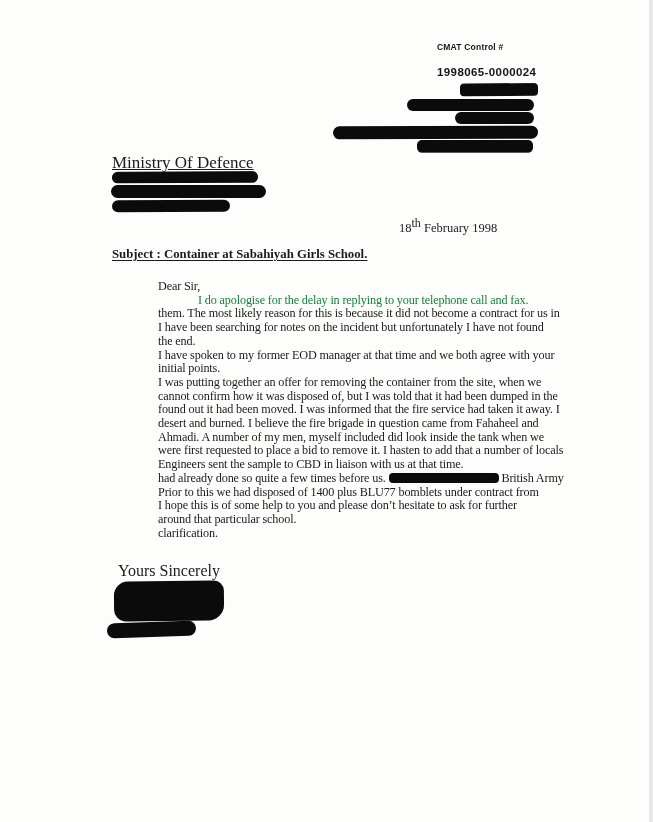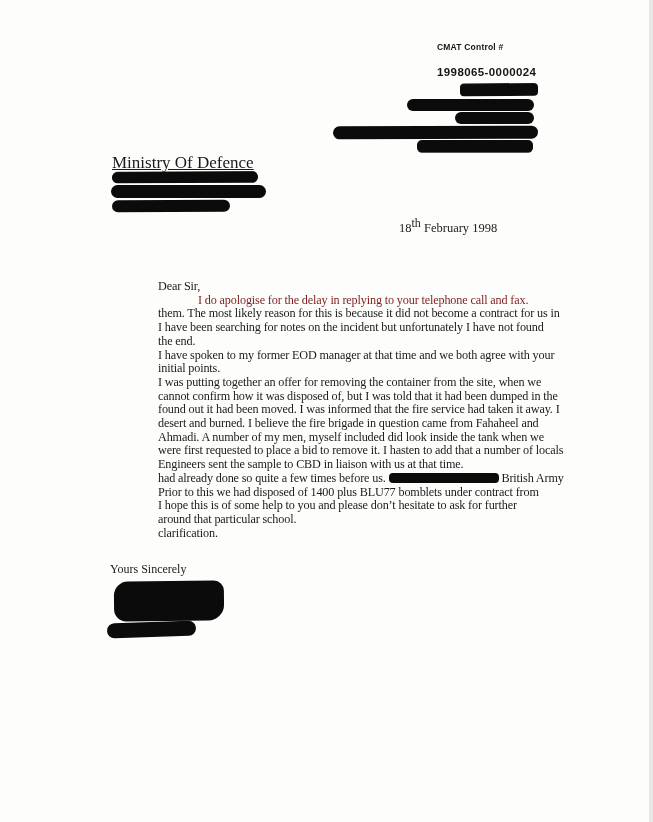--- a/index.html
+++ b/index.html
@@ -99,26 +99,26 @@
     left: 112px;
     top: 280px;
     width: 470px;
     font-size: 12.2px;
     line-height: 13.7px;
     letter-spacing: -0.15px;
     margin-left: 46px;
   }
   .body-line { white-space: nowrap; }
   .indented { padding-left: 40px; }
-  .smudged { color: #7f1d1d; filter: blur(0.35px); }
+  .smudged { color: #15803d; filter: blur(0.35px); }
   .closing {
     position: absolute;
-    left: 110px;
+    left: 118px;
     top: 562px;
-    font-size: 12px;
+    font-size: 16px;
   }
 </style>
 </head>
 <body>
 
 <div class="page">
 
   <div class="control-block">
     <div class="control-label">CMAT Control #</div>
     <div class="control-number">1998065-0000024</div>
@@ -130,20 +130,21 @@
   <div class="redaction r-top-4"></div>
   <div class="redaction r-top-5"></div>
 
   <div class="sender">Ministry Of Defence</div>
   <div class="redaction r-min-1"></div>
   <div class="redaction r-min-2"></div>
   <div class="redaction r-min-3"></div>
 
   <div class="date-line"><span>18</span><span class="ordinal">th</span><span> February 1998</span></div>
 
+  <div class="subject-line">Subject : Container at Sabahiyah Girls School.</div>
 
   <div class="body-block">
     <div class="body-line">Dear Sir,</div>
     <div class="body-line indented smudged">I do apologise for the delay in replying to your telephone call and fax.</div>
     <div class="body-line">them. The most likely reason for this is because it did not become a contract for us in</div>
     <div class="body-line">I have been searching for notes on the incident but unfortunately I have not found</div>
     <div class="body-line">the end.</div>
     <div class="body-line">I have spoken to my former EOD manager at that time and we both agree with your</div>
     <div class="body-line">initial points.</div>
     <div class="body-line">I was putting together an offer for removing the container from the site, when we</div>

